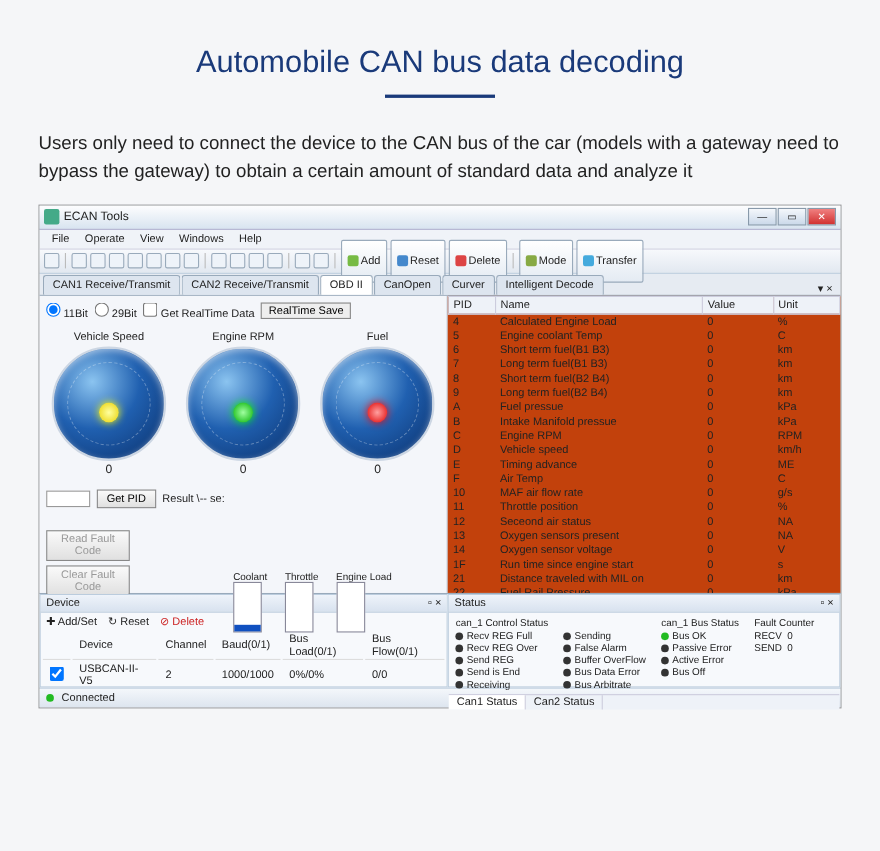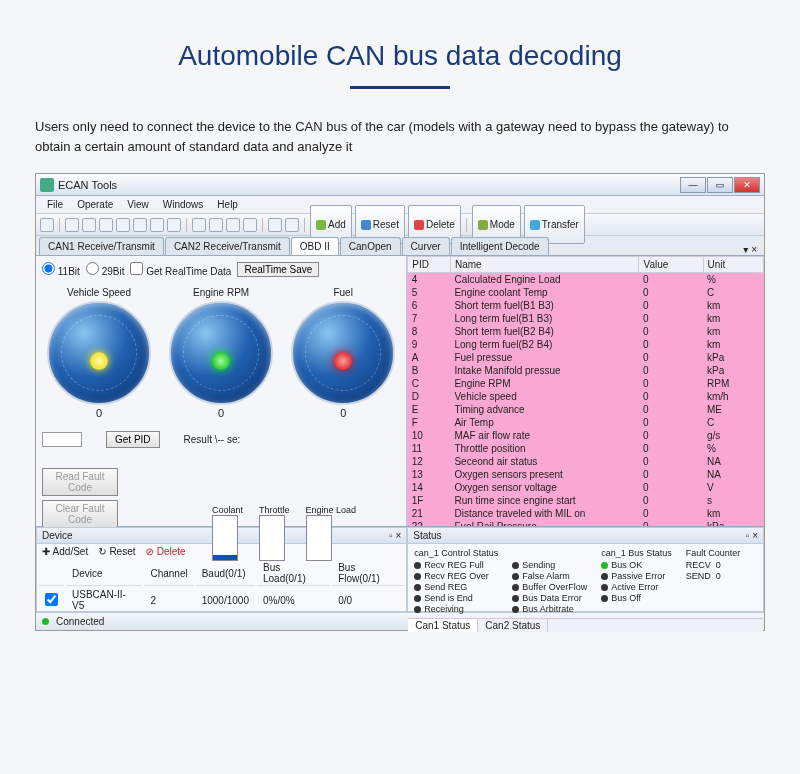--- a/index.html
+++ b/index.html
@@ -1,20 +1,20 @@
 <!DOCTYPE html>
 <html><head>
 <meta charset="utf-8">
 <style>
 *{box-sizing:border-box;margin:0;padding:0;font-family:"Segoe UI",Arial,sans-serif}
 body{width:800px;height:774px;background:#f5f6f8;overflow:hidden}
 .page{padding:40px 35px 0}
 h1{color:#1a3a7a;font-size:28px;font-weight:500;text-align:center;margin-bottom:14px}
 .underline{width:100px;height:3px;background:#1a3a7a;margin:0 auto 28px}
-.desc{color:#222;font-size:13px;line-height:1.55;margin-bottom:16px}
+.desc{color:#222;font-size:17px;line-height:1.55;margin-bottom:16px}
 .app{border:1px solid #999;background:#e8edf3;font-size:10px;color:#222}
 .titlebar{height:22px;background:linear-gradient(#fdfdfe,#d8e4f0);display:flex;align-items:center;padding:0 4px;border-bottom:1px solid #aac}
 .titlebar .icon{width:14px;height:14px;background:#4a8;border-radius:2px;margin-right:4px}
 .titlebar .title{flex:1;font-size:11px}
 .winbtns{display:flex;gap:1px}
 .winbtn{width:26px;height:16px;background:linear-gradient(#f4f7fb,#cbd9ea);border:1px solid #89a;font-size:9px;display:flex;align-items:center;justify-content:center;cursor:pointer}
 .winbtn.close{background:linear-gradient(#f08080,#d13030);color:#fff}
 .menubar{height:18px;background:#f0f3f8;display:flex;align-items:center;padding:0 4px;border-bottom:1px solid #ccd}
 .menubar span{padding:0 7px;cursor:pointer;font-size:10px}
 .toolbar{height:22px;background:linear-gradient(#f7f9fc,#e2e8f0);display:flex;align-items:center;padding:0 4px;border-bottom:1px solid #bcd;gap:3px}
@@ -34,30 +34,30 @@
 .gauges{display:flex;gap:8px;justify-content:space-around;padding:4px 0}
 .gwrap{text-align:center}
 .glabel{font-size:10px;margin-bottom:3px}
 .gauge{width:104px;height:104px;border-radius:50%;background:radial-gradient(circle at 35% 30%,#8bc4f0 0%,#2060b0 45%,#0a2f6a 100%);border:2px solid #ccd6e3;position:relative;box-shadow:inset 0 2px 6px rgba(255,255,255,.5)}
 .gauge::before{content:"";position:absolute;inset:12px;border-radius:50%;border:1px dashed rgba(255,255,255,.3)}
 .bulb{width:18px;height:18px;border-radius:50%;position:absolute;left:50%;top:58%;transform:translate(-50%,-50%);box-shadow:0 0 8px currentColor}
 .bulb.y{background:radial-gradient(#ffffa0,#e8d000);color:#ff0}
 .bulb.g{background:radial-gradient(#a0ffa0,#00b000);color:#0f0}
 .bulb.r{background:radial-gradient(#ffa0a0,#e00000);color:#f00}
 .gval{font-size:11px;margin-top:2px}
-.pidrow{display:flex;align-items:center;gap:24px;margin:8px 0;font-size:10px}
+.pidrow{display:flex;align-items:center;gap:6px;margin:8px 0;font-size:10px}
 .pidrow input[type=text]{width:40px;height:15px;border:1px solid #999;background:#fff}
 .btn{padding:2px 8px;border:1px solid #888;background:linear-gradient(#fafafa,#e0e0e0);font-size:10px;cursor:pointer}
 .btn.dis{color:#999}
 .bars{display:flex;gap:16px;margin-left:170px;margin-top:-44px}
 .barwrap{text-align:left;font-size:9px}
 .bar{width:26px;height:46px;border:1px solid #889;background:#fff;position:relative;margin-bottom:2px}
 .barfill{position:absolute;bottom:0;left:0;right:0;background:#1050c0}
 .sidebtns{display:flex;flex-direction:column;gap:4px;margin-top:12px;width:76px}
-.right{flex:1;background:#f9a8d4;overflow:hidden;font-size:10px}
+.right{flex:1;background:#c2410c;overflow:hidden;font-size:10px}
 .pidtable{width:100%;border-collapse:collapse}
 .pidtable th{background:#eef2f8;border:1px solid #ccd;padding:2px 4px;text-align:left;font-weight:normal;font-size:10px}
 .pidtable td{padding:1px 4px;font-size:10px;border-bottom:0}
 .pidtable tr{height:13px}
 .panels{display:flex;height:86px;border-top:1px solid #9ab}
 .panel{background:#f7f9fc;border:1px solid #bcd;font-size:10px;flex:1}
 .panel:first-child{flex:0 0 51%}
 .ptitle{background:linear-gradient(#eef3fa,#d8e2ef);padding:2px 5px;border-bottom:1px solid #bcd;display:flex;align-items:center}
 .ptitle .x{margin-left:auto;cursor:pointer}
 .devbar{padding:2px 5px;display:flex;gap:10px;align-items:center}

